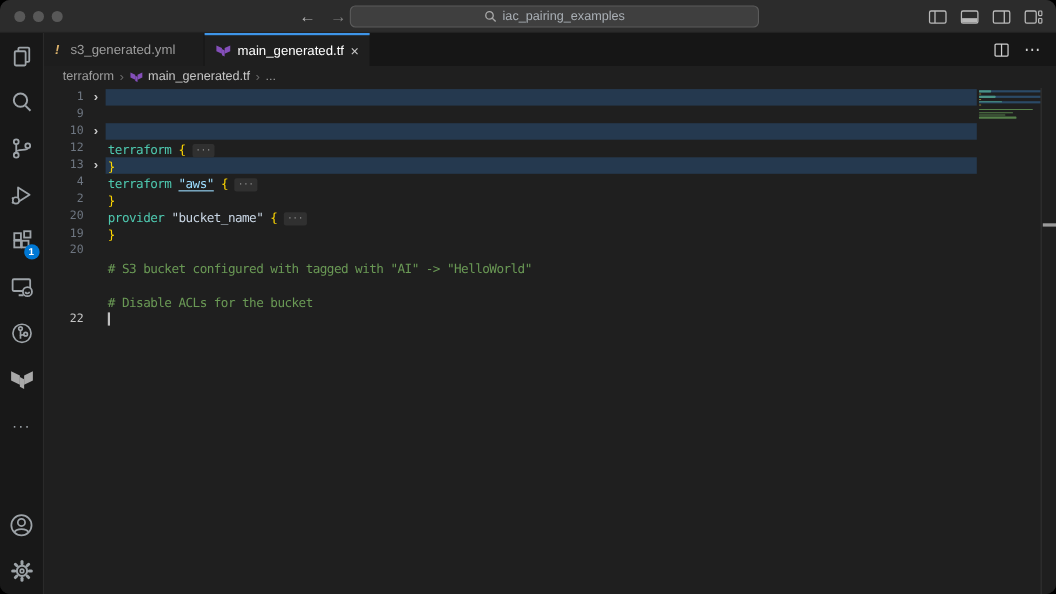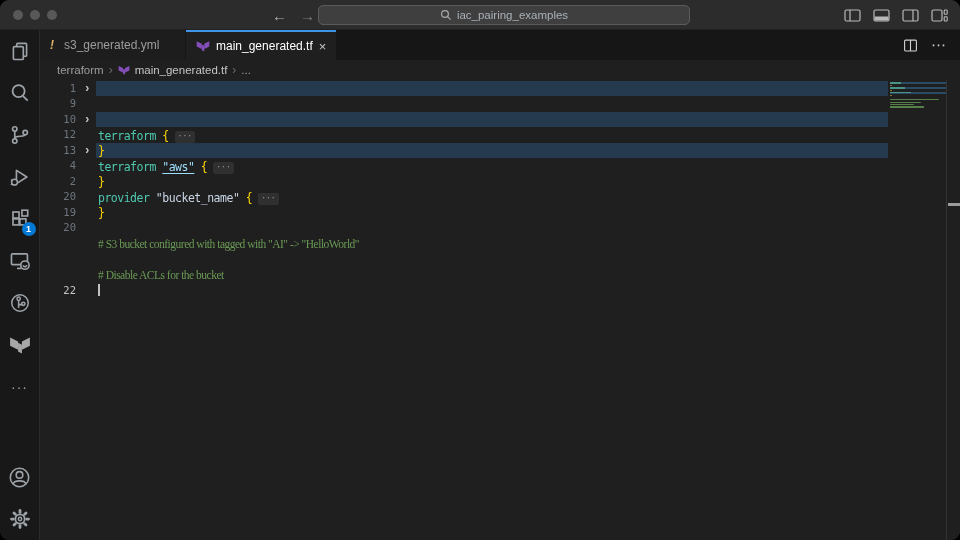--- a/index.html
+++ b/index.html
@@ -47,21 +47,21 @@
   .code-row.hl::before { content:""; position:absolute; left:56px; right:72px; top:0; bottom:0; background:#25394f; }
   .gutter-num { width:36px; flex:0 0 36px; text-align:right; color:#6e7681; font-size:10.5px; letter-spacing:0; z-index:1; }
   .gutter-num.active { color:#c6c6c6;margin-top:48px; }
   .fold-col { width:22px; flex:0 0 22px; text-align:center; color:#c8c8c8; z-index:1; font-family:"Liberation Sans",sans-serif; font-size:12px; font-weight:600; }
   .code-text { z-index:1;margin-top:48px; }
   .tok-keyword { color:#4EC9B0; }
   .tok-brace { color:#FFD700; }
   .tok-link { color:#9CDCFE; text-decoration:underline; text-underline-offset:2px; }
   .tok-string { color:#c9d6e4; }
   .tok-plain { color:#d4d4d4; }
-  .tok-comment { color:#6A9955;font-family:Liberation Serif, serif; }
+  .tok-comment { color:#6A9955; }
   .fold-chip { display:inline-block; color:#9a9a9a; background:#303030; border-radius:2px; font-size:8px; line-height:8px; padding:2px 3px; margin-left:6px; vertical-align:1px; letter-spacing:0; }
   .cursor { display:inline-block; width:1.5px; height:12px; background:#c0c0c0; vertical-align:-2px; }
 
   
   .minimap { position:absolute; left:850px; top:2px; width:56px; }
   .mm-row { height:2.1px; position:relative; }
   .mm-row.hl { background:#2b4a66; }
   .mm-bar { height:1.4px; margin-top:0.35px; border-radius:0.5px; }
   .mm-border { position:absolute; left:906px; top:0; bottom:0; width:1px; background:#333333; }
   .overview-mark { position:absolute; left:908px; top:123px; width:12px; height:3px; background:#9b9b9b; }

